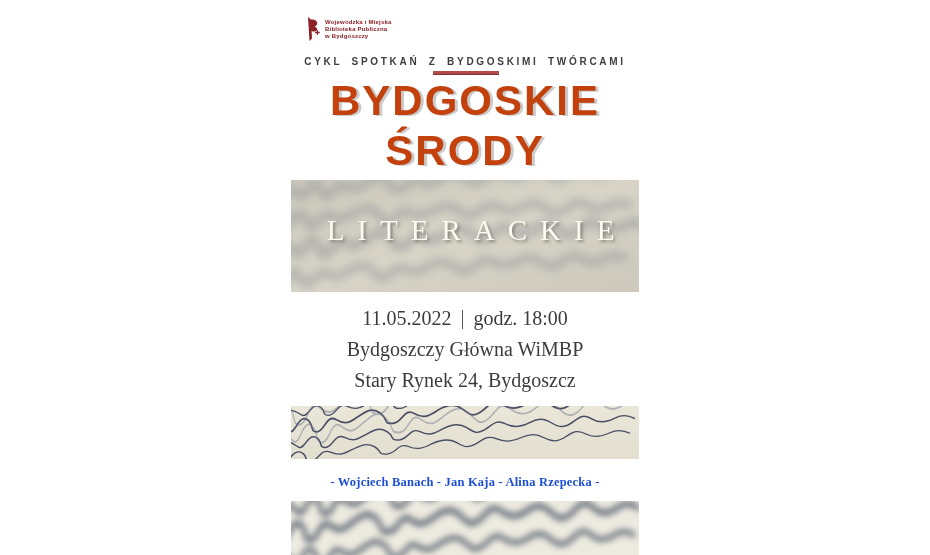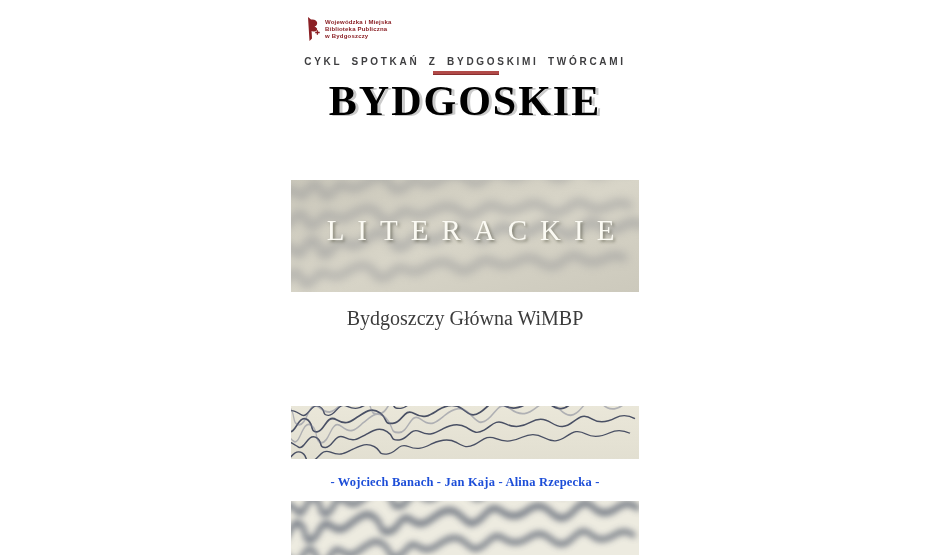--- a/index.html
+++ b/index.html
@@ -13,22 +13,22 @@
   .logo-text{font-size:6px;line-height:7px;font-weight:bold;color:#8b2025;letter-spacing:.2px;padding-top:2px;}
 
   
   .subtitle{position:absolute;left:0;top:56px;width:348px;text-align:center;
             font-size:10px;font-weight:bold;letter-spacing:2.7px;word-spacing:4px;color:#3e3e40;}
   .red-rule{position:absolute;left:50%;top:71px;width:66px;margin-left:-32px;height:3px;
             background:#b14a48;border-bottom:1px solid #8a2f2f;}
 
   
   .title{position:absolute;left:0;top:76px;width:348px;margin:0;text-align:center;
-         font-family:Liberation Serif, serif;font-weight:700;font-size:42px;line-height:50px;
-         letter-spacing:2px;color:#000000;text-shadow:3px 1px 0 rgba(140,140,140,.45);}
+         font-family:Liberation Sans, sans-serif;font-weight:700;font-size:42px;line-height:50px;
+         letter-spacing:2px;color:#c2410c;text-shadow:3px 1px 0 rgba(140,140,140,.45);}
   .title span{display:block;}
 
   
   .hero{position:absolute;left:0;top:180px;width:348px;height:112px;overflow:hidden;}
   .hero svg{position:absolute;left:0;top:0;}
   .hero-word{position:absolute;left:0;top:0;width:348px;height:100px;display:flex;align-items:center;justify-content:center;
              padding-left:24px;box-sizing:border-box;
              font-family:"Liberation Serif",serif;font-size:29px;letter-spacing:13px;color:#fbfaf3;
              text-shadow:2px 2px 3px rgba(80,80,62,.55);}
 
@@ -89,37 +89,42 @@
         <div>Biblioteka Publiczna</div>
         <div>w Bydgoszczy</div>
       </div>
     </div>
 
     <div class="subtitle">CYKL SPOTKAŃ Z BYDGOSKIMI TWÓRCAMI</div>
     <div class="red-rule"></div>
 
     <h1 class="title">
       <span>BYDGOSKIE</span>
+      <span>ŚRODY</span>
     </h1>
 
     <div class="hero">
       <svg width="348" height="112" viewBox="0 0 348 112" preserveAspectRatio="none">
         <rect width="348" height="112" fill="url(#paperHero)"></rect>
         <g filter="url(#blurHeavy)" stroke="#84868c" stroke-width="7" fill="none" opacity="0.5">
           <use href="#scribble" transform="translate(-8,16) rotate(-2) scale(0.95,1)"></use>
           <use href="#scribble" transform="translate(-25,45) rotate(-1)"></use>
           <use href="#scribble" transform="translate(-12,74) rotate(-2) scale(1,1.2)"></use>
           <use href="#scribble" transform="translate(-30,104) rotate(-2)"></use>
         </g>
       </svg>
       <div class="hero-word">LITERACKIE</div>
     </div>
 
     <div class="info">
+      <div class="info-line">
+        <span>11.05.2022</span><span class="sep">|</span><span>godz. 18:00</span>
+      </div>
       <div class="info-line">Bydgoszczy Główna WiMBP</div>
+      <div class="info-line">Stary Rynek 24, Bydgoszcz</div>
     </div>
 
     <div class="strip">
       <svg width="348" height="53" viewBox="0 0 348 53" preserveAspectRatio="none">
         <rect width="348" height="53" fill="url(#paperLight)"></rect>
         <g stroke="#394058" stroke-width="1.6" fill="none" filter="url(#blurSoft)" opacity="0.9">
           <use href="#scribble" transform="translate(-6,10) rotate(-3) scale(0.95,0.8)"></use>
           <use href="#scribble" transform="translate(-20,26) rotate(-3) scale(1,1.1)"></use>
           <use href="#scribble" transform="translate(-10,42) rotate(-3) scale(0.97,0.9)"></use>
           <use href="#scribble" transform="translate(-26,56) rotate(-3) scale(1,0.8)"></use>

